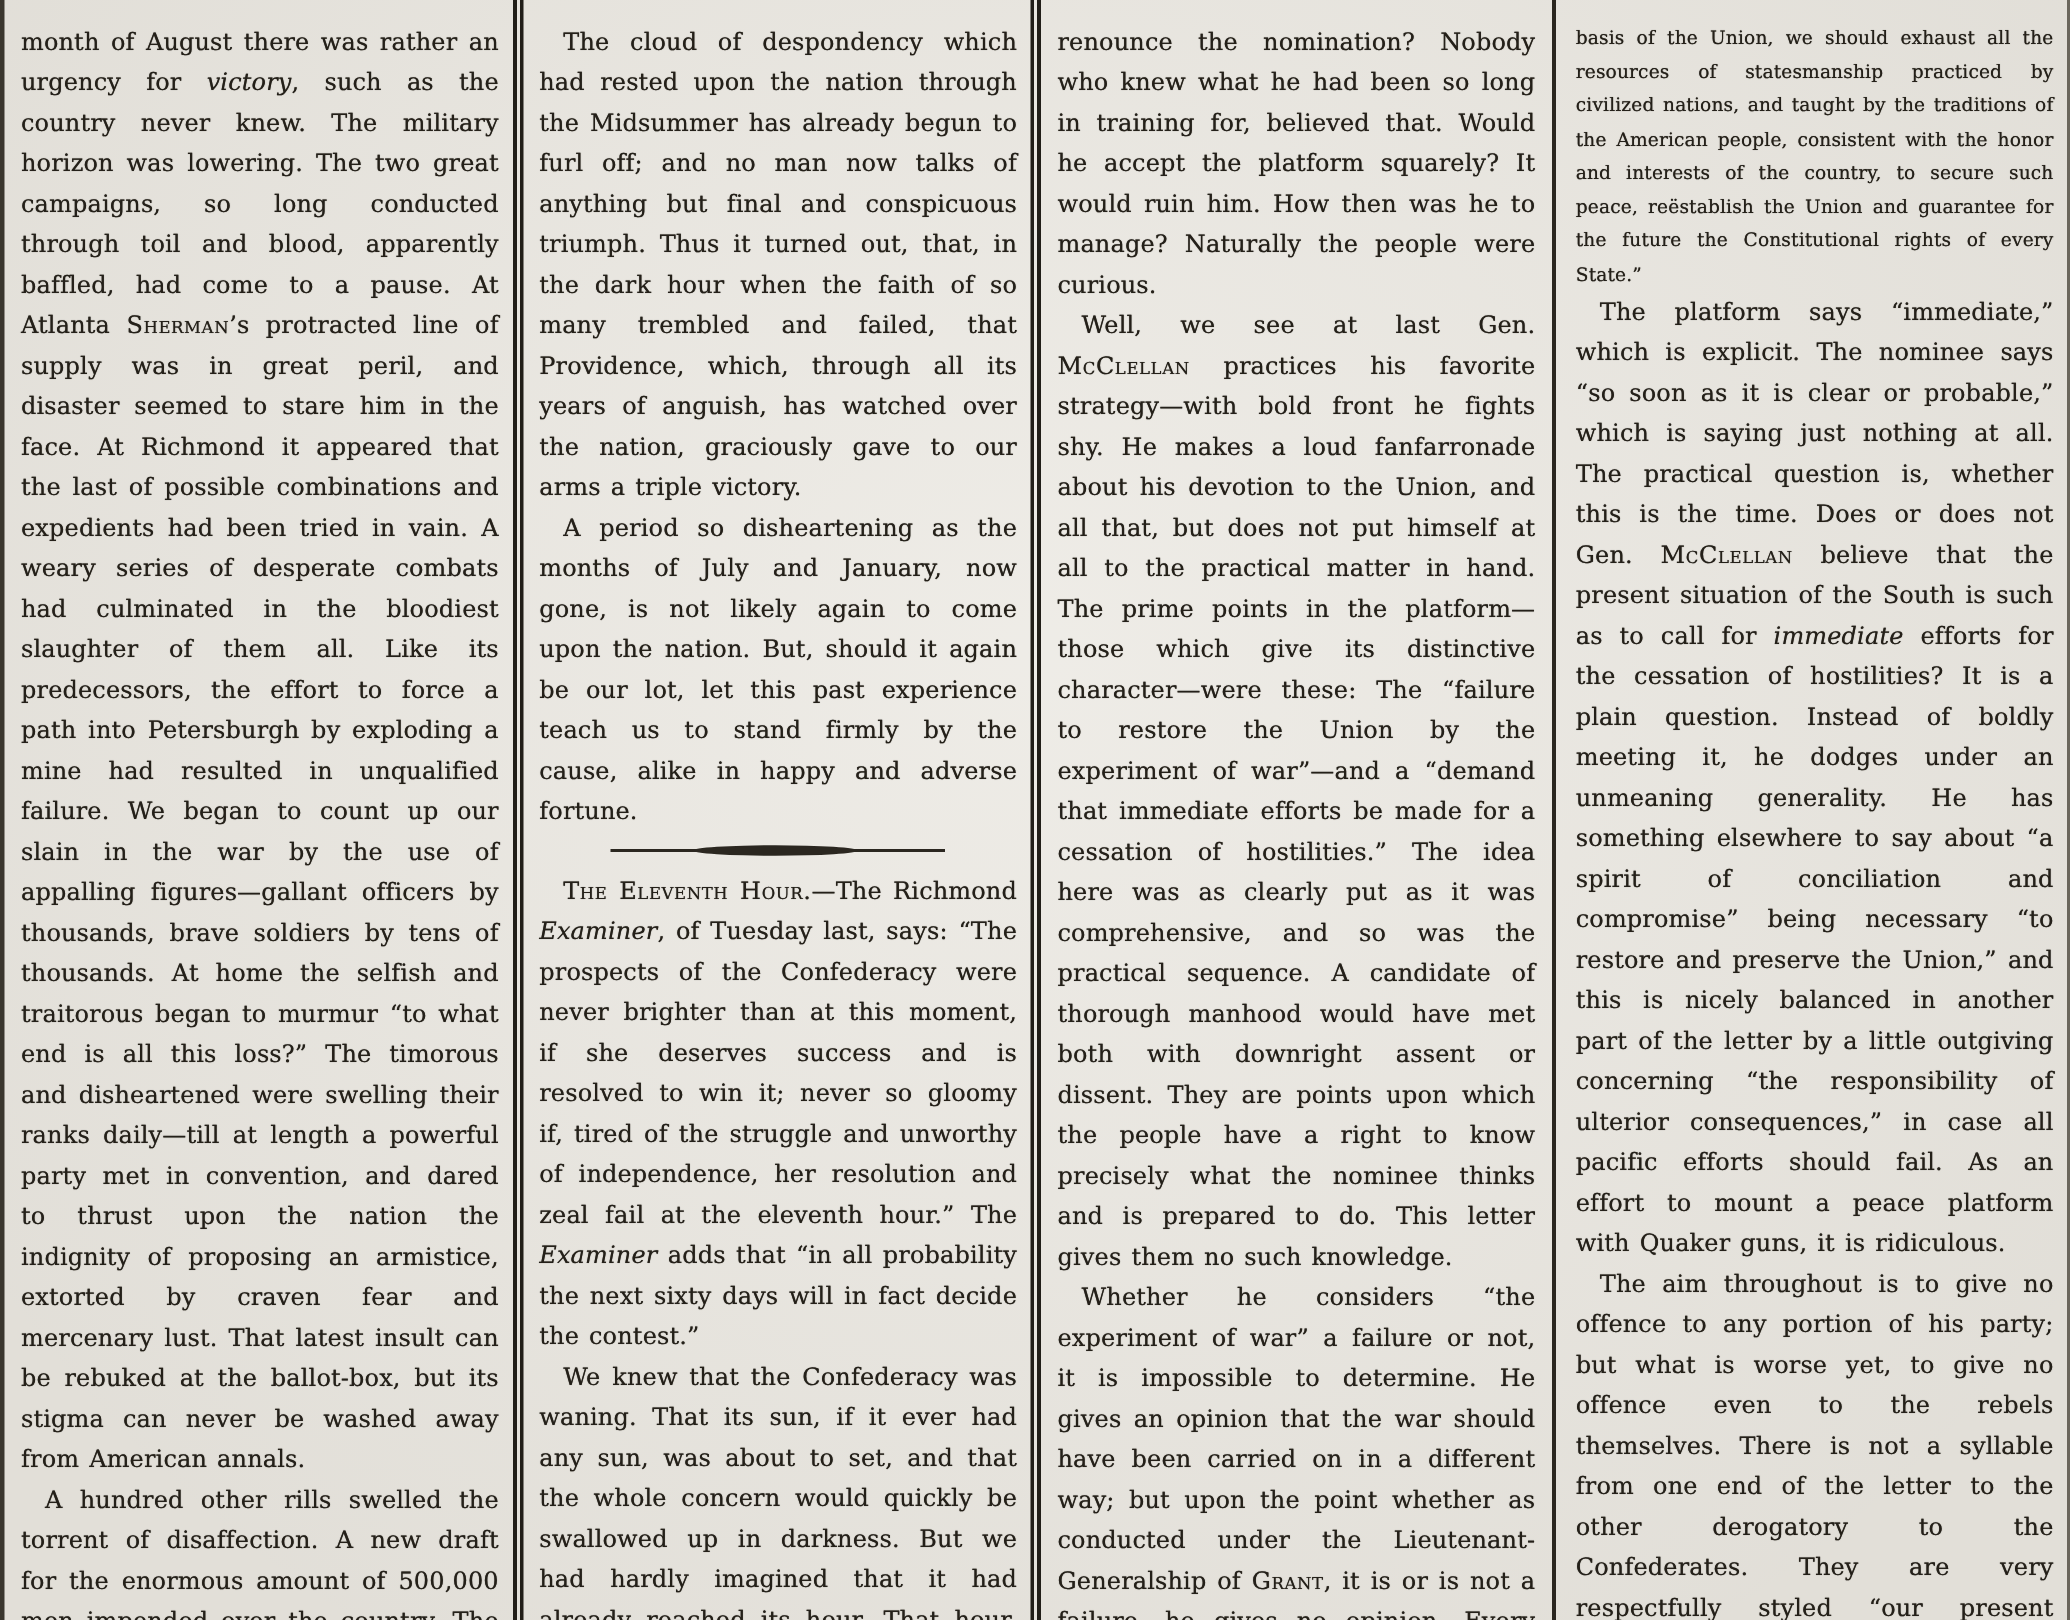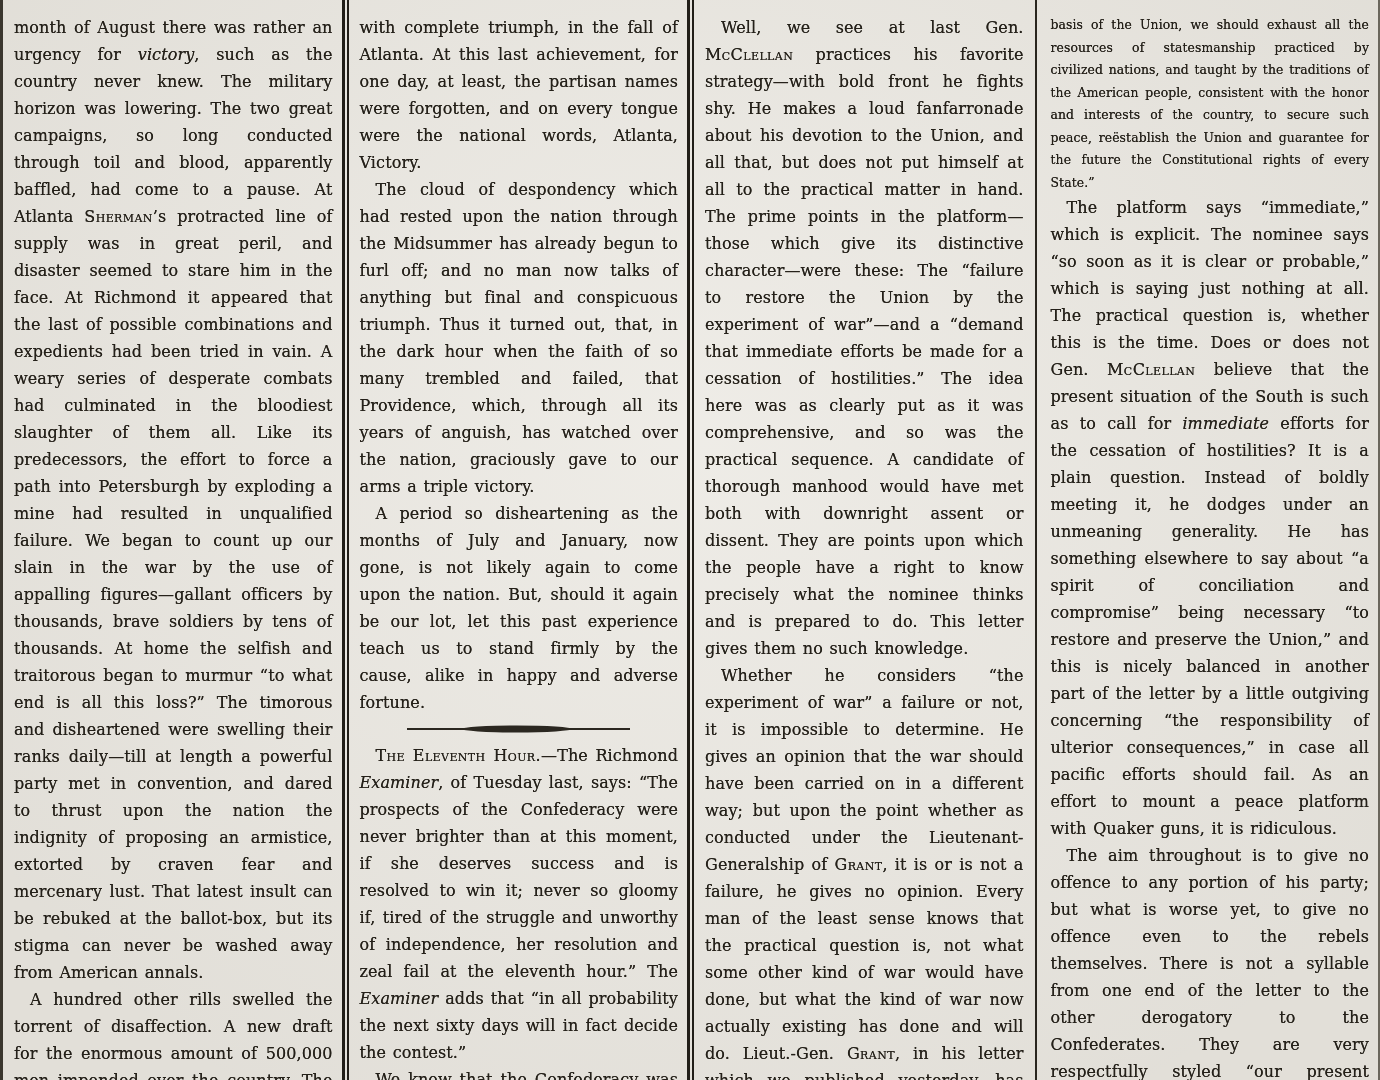--- a/index.html
+++ b/index.html
@@ -85,36 +85,36 @@
 
   <div class="col">
     <p class="art cont">month of August there was rather an urgency for <i>victory</i>, such as the country never knew. The military horizon was lowering. The two great campaigns, so long conducted through toil and blood, apparently baffled, had come to a pause. At Atlanta <span class="sc">Sherman</span>’s protracted line of supply was in great peril, and disaster seemed to stare him in the face. At Richmond it appeared that the last of possible combinations and expedients had been tried in vain. A weary series of desperate combats had culminated in the bloodiest slaughter of them all. Like its predecessors, the effort to force a path into Petersburgh by exploding a mine had resulted in unqualified failure. We began to count up our slain in the war by the use of appalling figures—gallant officers by thousands, brave soldiers by tens of thousands. At home the selfish and traitorous began to murmur “to what end is all this loss?” The timorous and disheartened were swelling their ranks daily—till at length a powerful party met in convention, and dared to thrust upon the nation the indignity of proposing an armistice, extorted by craven fear and mercenary lust. That latest insult can be rebuked at the ballot-box, but its stigma can never be washed away from American annals.</p>
     <p class="art">A hundred other rills swelled the torrent of disaffection. A new draft for the enormous amount of 500,000 men impended over the country. The cost of living had mounted higher and higher with the prolongation of the war. Tradesmen, discontented with the old scale of wages, were taught by cunning demagogues to turn all their evils to the delays of the campaign. Financial embarrassments were felt more keenly than ever, and, added to all, the great Presidential struggle was opening on the country, and political and partisan prejudice withdrew our hearts and eyes from the great contest for the integrity of the Union.</p>
 
   </div>
 
   <div class="col-sep double"></div>
 
   <div class="col">
-    <p class="art cont">with complete triumph, in the fall of Atlanta. At this last achievement, for one day, at least, the partisan names were forgotten, and on every tongue were the national words, Atlanta, Victory.</p>
     <p class="art">The cloud of despondency which had rested upon the nation through the Midsummer has already begun to furl off; and no man now talks of anything but final and conspicuous triumph. Thus it turned out, that, in the dark hour when the faith of so many trembled and failed, that Providence, which, through all its years of anguish, has watched over the nation, graciously gave to our arms a triple victory.</p>
     <p class="art">A period so disheartening as the months of July and January, now gone, is not likely again to come upon the nation. But, should it again be our lot, let this past experience teach us to stand firmly by the cause, alike in happy and adverse fortune.</p>
     <div class="divider">
       <div class="line">
         <div class="lens"></div>
       </div>
     </div>
     <p class="art"><span class="sc">The Eleventh Hour.</span>—The Richmond <i>Examiner</i>, of Tuesday last, says: “The prospects of the Confederacy were never brighter than at this moment, if she deserves success and is resolved to win it; never so gloomy if, tired of the struggle and unworthy of independence, her resolution and zeal fail at the eleventh hour.” The <i>Examiner</i> adds that “in all probability the next sixty days will in fact decide the contest.”</p>
     <p class="art">We knew that the Confederacy was waning. That its sun, if it ever had any sun, was about to set, and that the whole concern would quickly be swallowed up in darkness. But we had hardly imagined that it had already reached its  hour. That hour, in the old Jewish division of time, from which we derive the phrase, was, according to our mode of reckoning, equivalent to five o’clock in the afternoon, or but one hour before the day’s close. This is the hour at which the Southern Confederacy has already arrived. Eleven of its hours are gone, and but one remains. It must soon be numbered among the things that were.</p>
 
   </div>
 
   <div class="col-sep double"></div>
 
   <div class="col">
+    <p class="art cont">renounce the nomination? Nobody who knew what he had been so long in training for, believed that. Would he accept the platform squarely? It would ruin him. How then was he to manage? Naturally the people were curious.</p>
     <p class="art">Well, we see at last Gen. <span class="sc">McClellan</span> practices his favorite strategy—with bold front he fights shy. He makes a loud fanfarronade about his devotion to the Union, and all that, but does not put himself at all to the practical matter in hand. The prime points in the platform—those which give its distinctive character—were these: The “failure to restore the Union by the experiment of war”—and a “demand that immediate efforts be made for a cessation of hostilities.” The idea here was as clearly put as it was comprehensive, and so was the practical sequence. A candidate of thorough manhood would have met both with downright assent or dissent. They are points upon which the people have a right to know precisely what the nominee thinks and is prepared to do. This letter gives them no such knowledge.</p>
     <p class="art">Whether he considers “the experiment of war” a failure or not, it is impossible to determine. He gives an opinion that the war should have been carried on in a different way; but upon the point whether as conducted under the Lieutenant-Generalship of <span class="sc">Grant</span>, it is or is not a failure, he gives no opinion. Every man of the least sense knows that the practical question is, not what some other kind of war would have done, but what the kind of war now actually existing has done and will do. Lieut.-Gen. <span class="sc">Grant</span>, in his letter which we published yesterday, has given his opinion on this point with soldier-like directness. He says: “All we want now to  is a determined unity of sentiment North,” and “the draft quietly enforced.” The Chicago Convention, in the directest manner, denied that the Union could be restored in any such way. Gen.  neither affirms nor denies it. His study is simply how not to say it—as it used to be how not to do it.</p>
 
   </div>
 
   <div class="col-sep single"></div>
 
   <div class="col">
     <p class="art smalltype cont">basis of the Union, we should exhaust all the resources of statesmanship practiced by civilized nations, and taught by the traditions of the American people, consistent with the honor and interests of the country, to secure such peace, reëstablish the Union and guarantee for the future the Constitutional rights of every State.”</p>
     <p class="art">The platform says “immediate,” which is explicit. The nominee says “so soon as it is clear or probable,” which is saying just nothing at all. The practical question is, whether this is the time. Does or does not Gen. <span class="sc">McClellan</span> believe that the present situation of the South is such as to call for <i>immediate</i> efforts for the cessation of hostilities? It is a plain question. Instead of boldly meeting it, he dodges under an unmeaning generality. He has something elsewhere to say about “a spirit of conciliation and compromise” being necessary “to restore and preserve the Union,” and this is nicely balanced in another part of the letter by a little outgiving concerning “the responsibility of ulterior consequences,” in case all pacific efforts should fail. As an effort to mount a peace platform with Quaker guns, it is ridiculous.</p>

